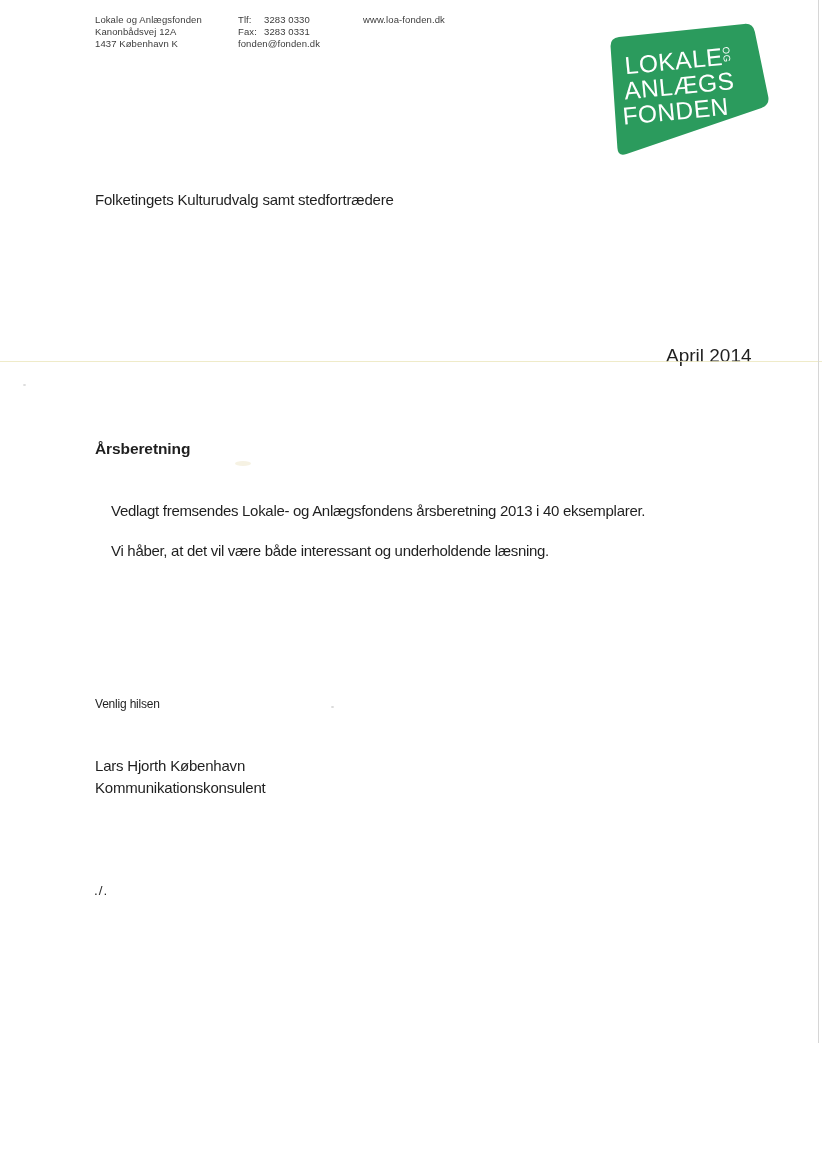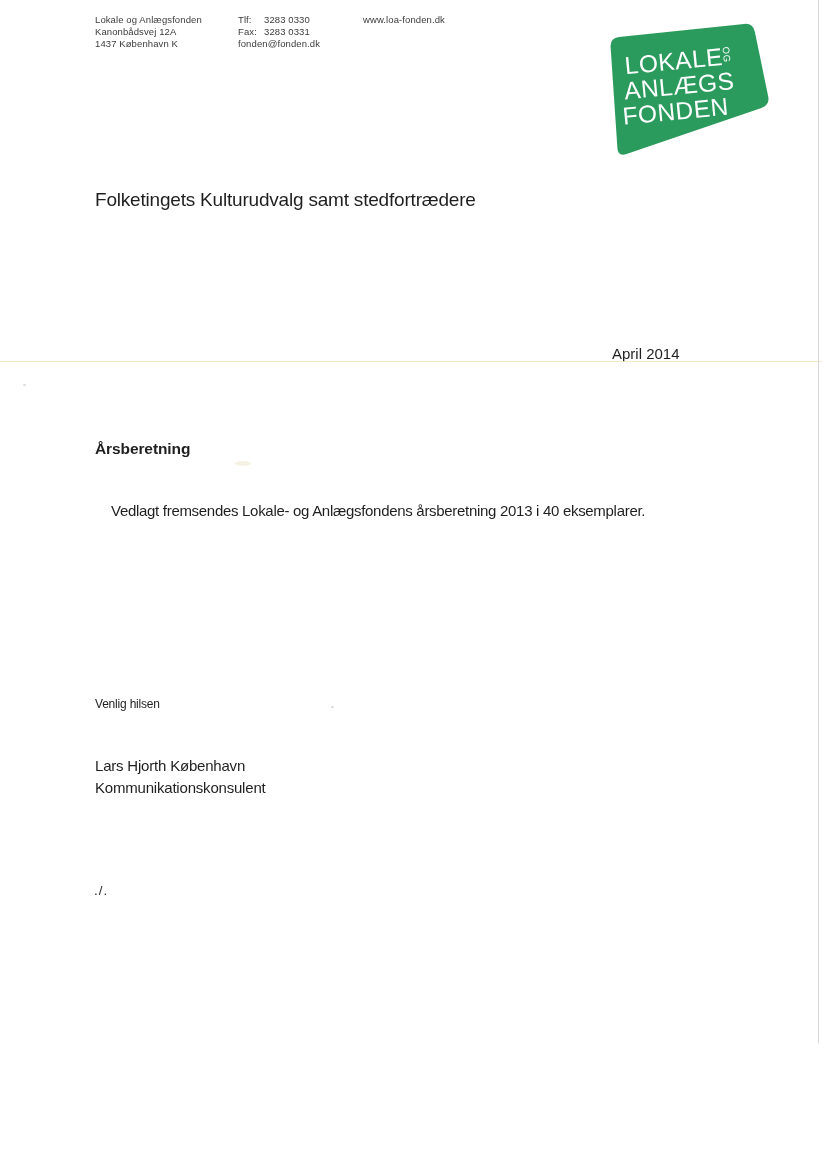--- a/index.html
+++ b/index.html
@@ -23,22 +23,22 @@
   .lbl{display:inline-block;width:26px;}
   
   .logo-svg{position:absolute;left:600px;top:8px;width:185px;height:160px;}
   .logo-text text{
     fill:#ffffff;
     font-family:"Liberation Sans",sans-serif;
     font-size:24.5px;letter-spacing:0.5px;
   }
   .logo-text .og{font-size:9.5px;letter-spacing:0.8px;}
   
-  .recipient{position:absolute;left:95px;top:189px;font-size:19px;line-height:21px;letter-spacing:-0.2px;}
-  .date{position:absolute;left:612px;top:345px;font-size:15px;}
+  .recipient{position:absolute;left:95px;top:189px;font-size:15px;line-height:21px;letter-spacing:-0.2px;}
+  .date{position:absolute;left:666px;top:345px;font-size:19px;}
   .heading{position:absolute;left:95px;top:440px;font-size:15.5px;font-weight:bold;letter-spacing:-0.1px;text-align:center;}
   .para{position:absolute;left:95px;margin:16px;font-size:15px;letter-spacing:-0.3px;white-space:nowrap;}
   .p1{top:486px;}
   .p2{top:526px;}
   .closing{position:absolute;left:95px;top:697px;font-size:12px;letter-spacing:-0.2px;}
   .signature{position:absolute;left:95px;top:755px;font-size:15px;line-height:22px;letter-spacing:-0.2px;}
   .enclosure{position:absolute;left:94px;top:883px;font-size:13.5px;letter-spacing:1px;color:#2a2a2a;}
   
   .scan-hline{position:absolute;left:0;top:361px;width:822px;height:1px;background:#ece7c0;opacity:.85;}
   .scan-vline{position:absolute;left:818px;top:0;width:1px;height:1168px;background:#d6d6d6;}
@@ -76,20 +76,21 @@
   </svg>
 
   <div class="recipient">
     <div>Folketingets Kulturudvalg samt stedfortrædere</div>
   </div>
 
   <div class="date">April 2014</div>
 
   <div class="heading">Årsberetning</div>
   <p class="para p1">Vedlagt fremsendes Lokale- og Anlægsfondens årsberetning 2013 i 40 eksemplarer.</p>
+  <p class="para p2">Vi håber, at det vil være både interessant og underholdende læsning.</p>
 
   <div class="closing">Venlig hilsen</div>
   <div class="signature">
     <div>Lars Hjorth København</div>
     <div>Kommunikationskonsulent</div>
   </div>
 
   <div class="enclosure">./.</div>
 
   <div class="scan-hline"></div>

